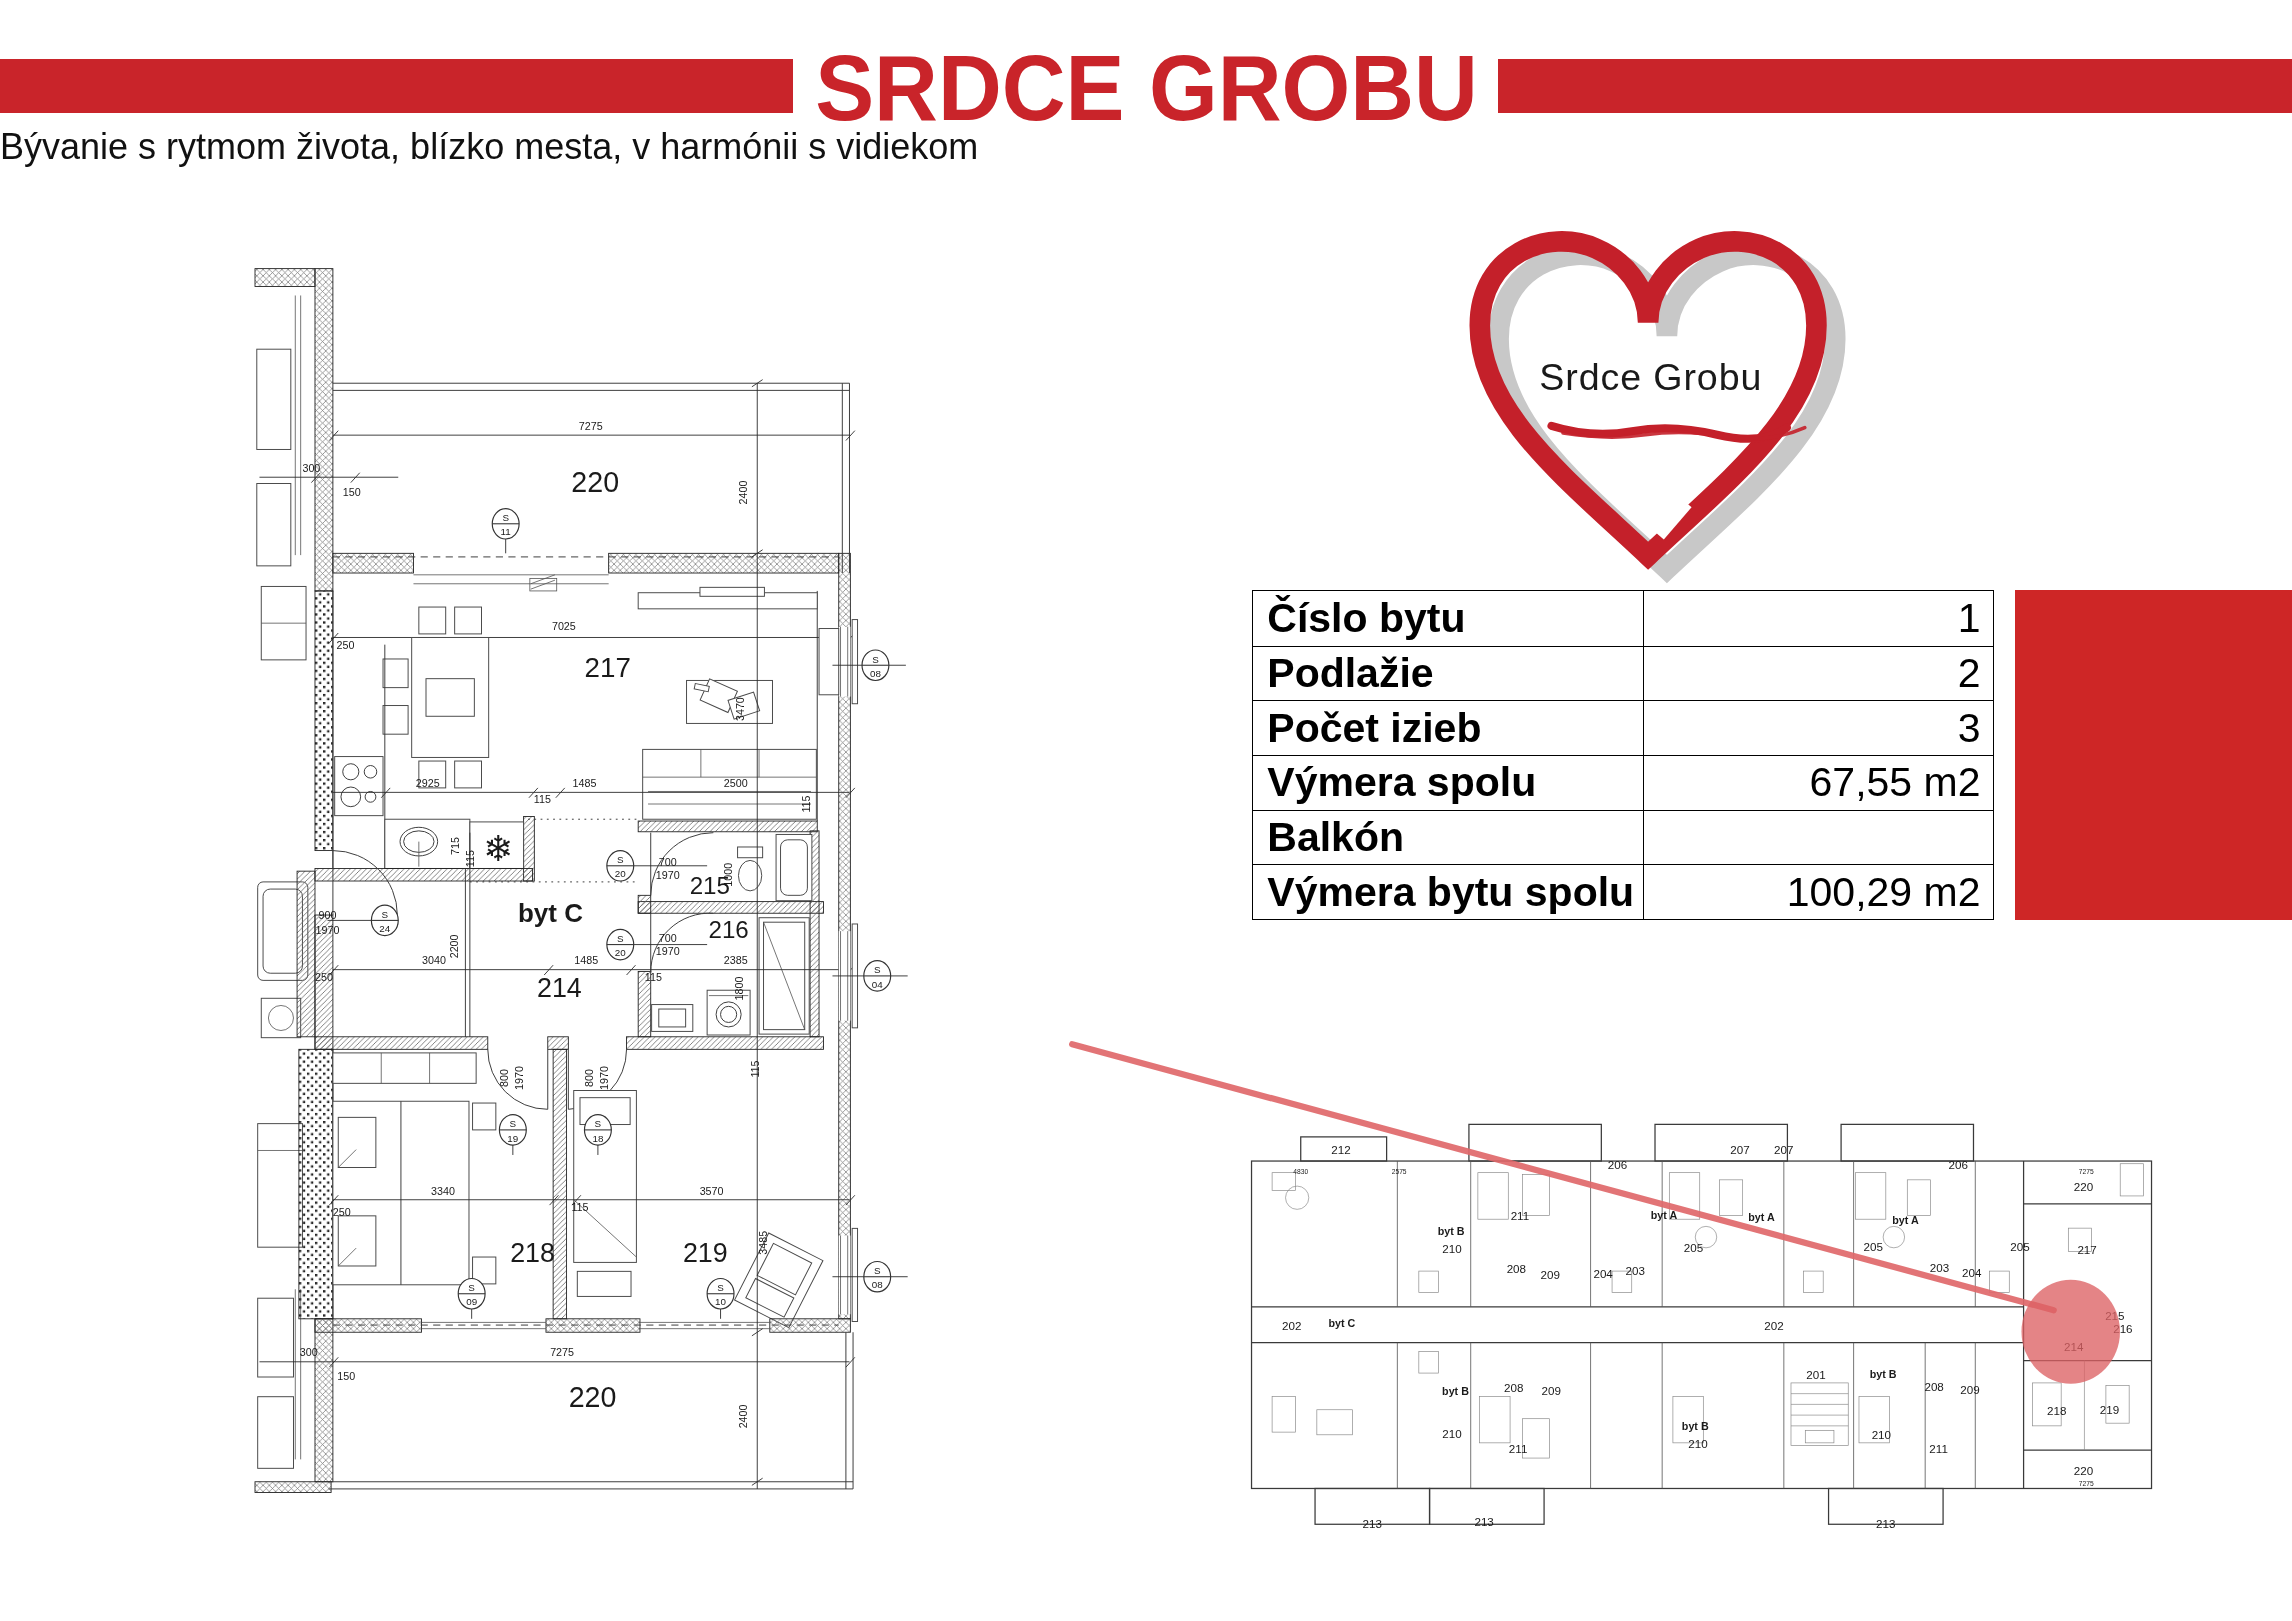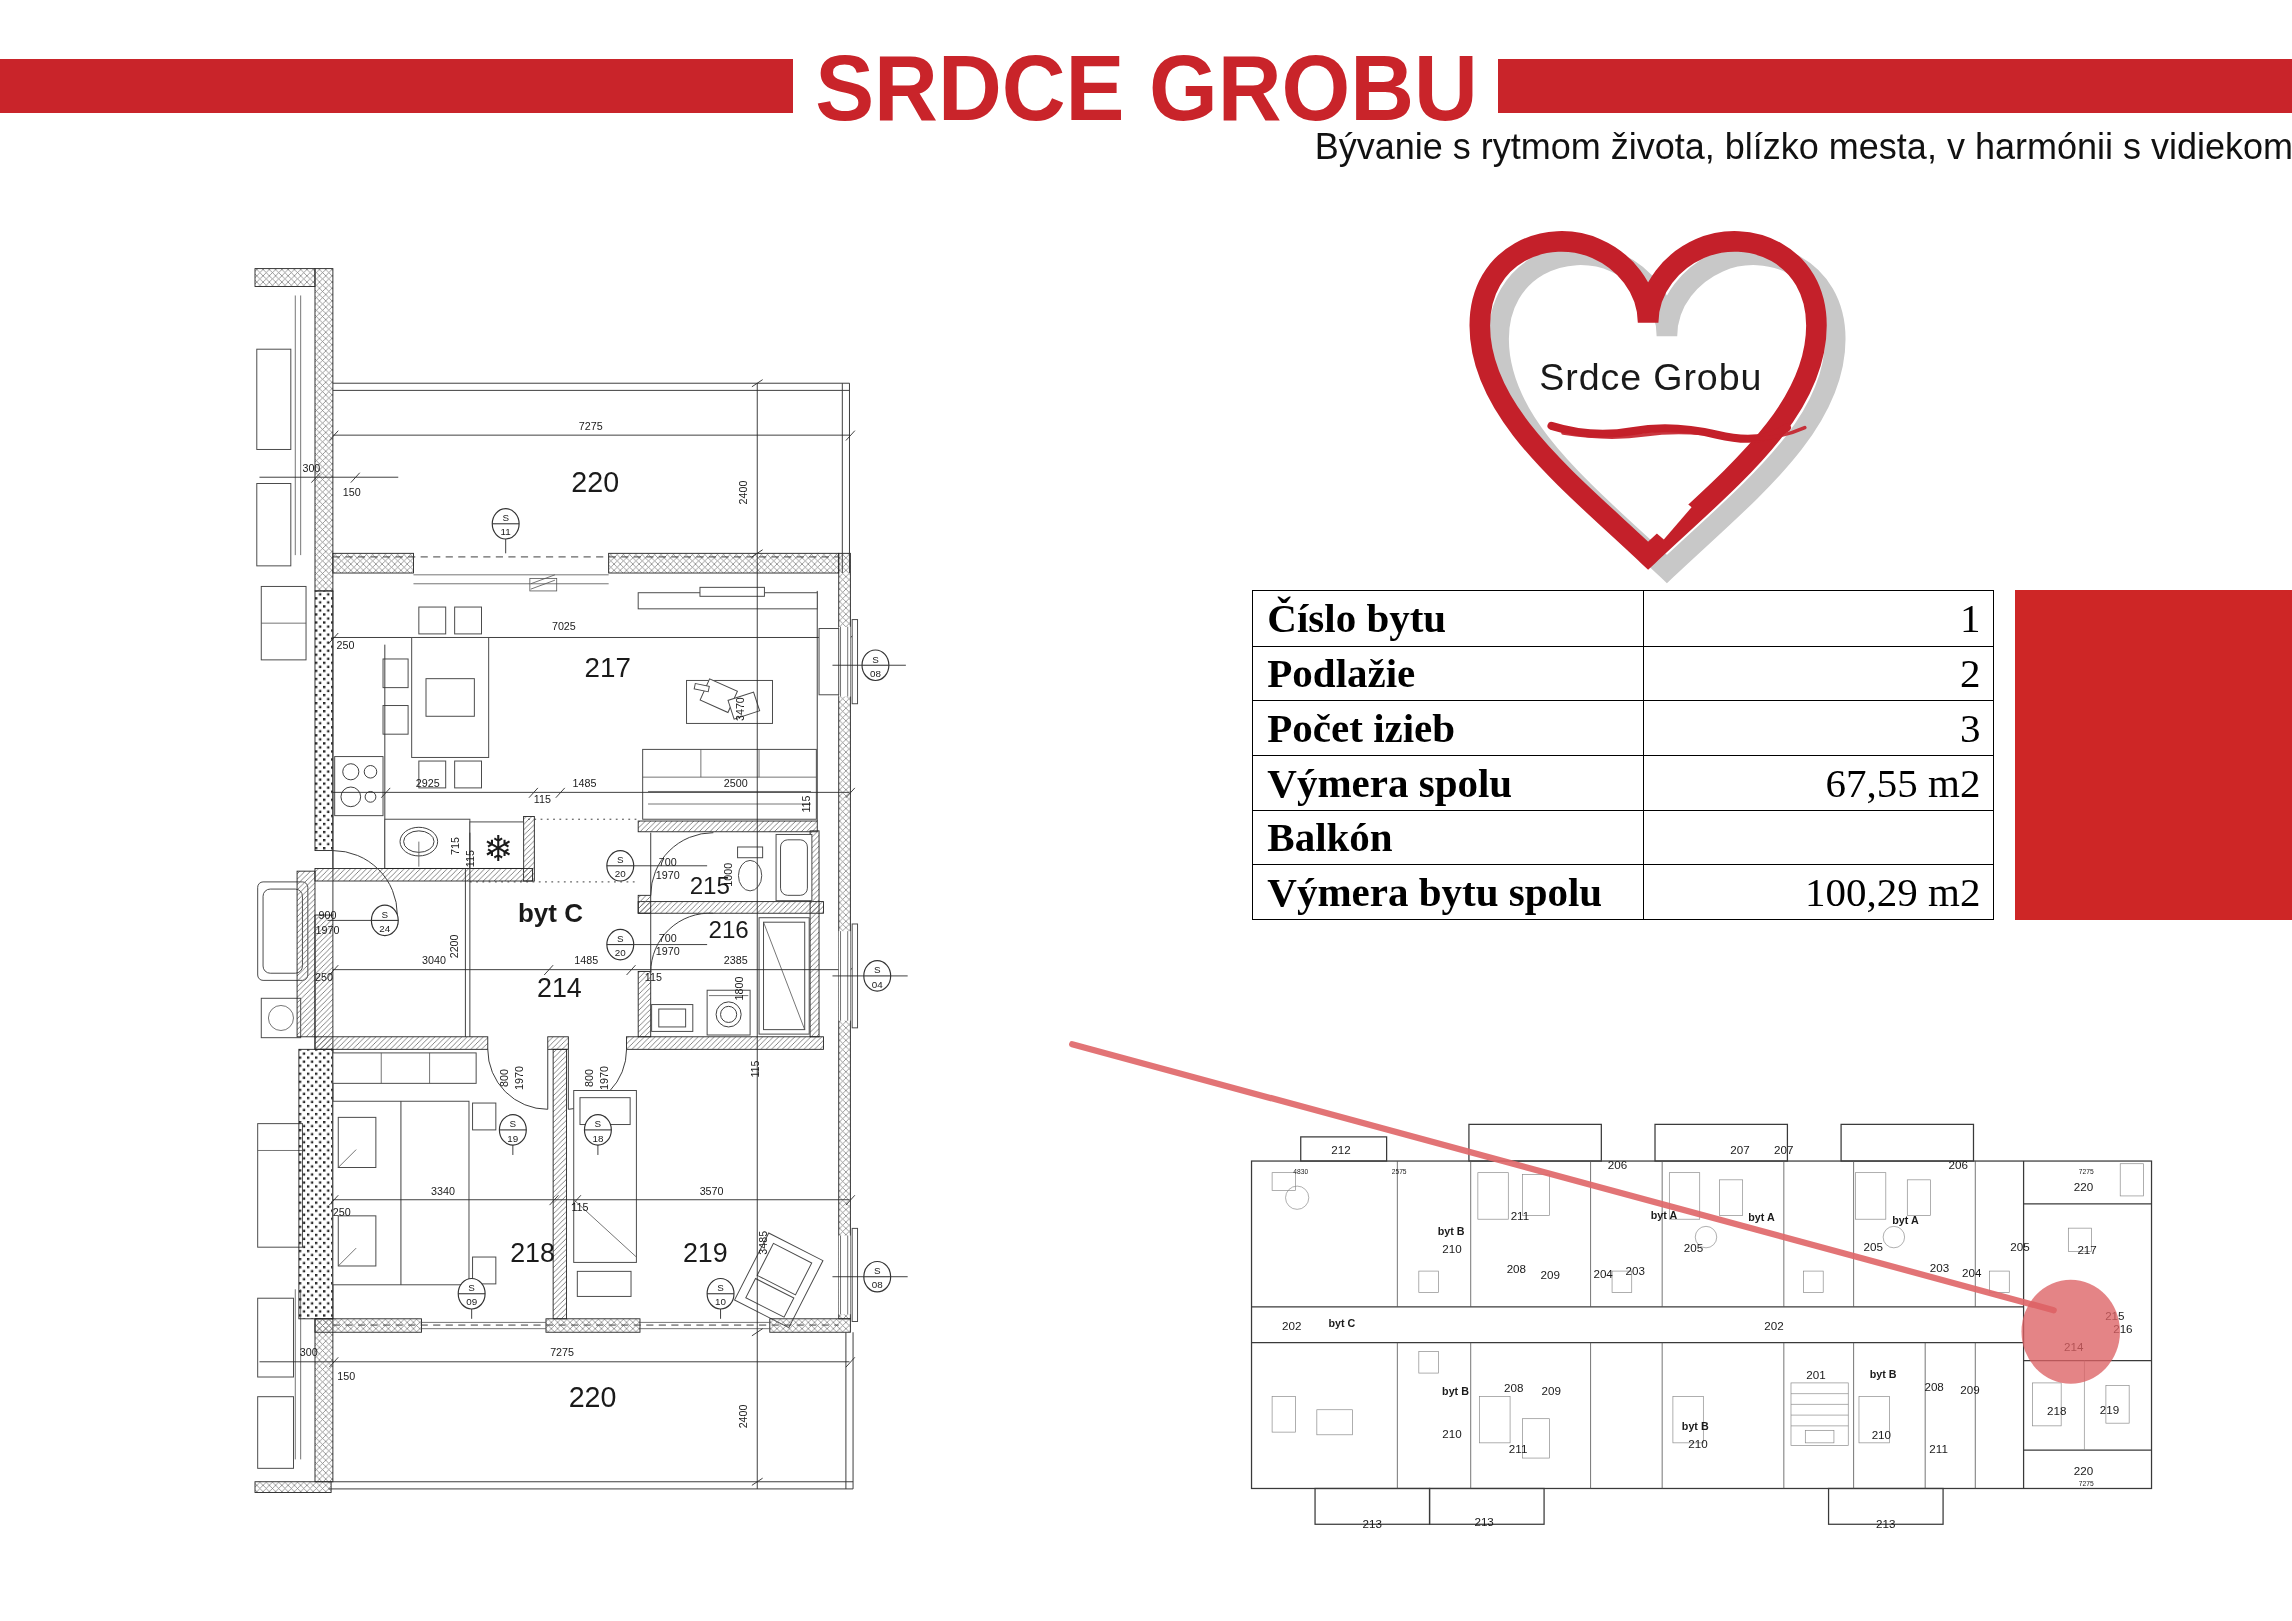--- a/index.html
+++ b/index.html
@@ -5,26 +5,26 @@
   html,body{margin:0;padding:0;background:#fff;}
   #page{position:relative;width:2293px;height:1621px;background:#ffffff;overflow:hidden;
         font-family:"Liberation Sans",sans-serif;padding-left:12px;}
   
   .bar{position:absolute;top:59px;height:54px;background:var(--red);}
   #bar-left{left:0;width:793px;}
   #bar-right{left:1498px;width:794px;}
   #title{position:absolute;left:0;top:39px;width:2293px;text-align:center;
          font-size:93px;font-weight:bold;color:var(--red);letter-spacing:0px;
          transform:scaleX(.95);line-height:99px;white-space:nowrap;}
-  #subtitle{position:absolute;left:0;top:125px;width:2293px;text-align:right;
+  #subtitle{position:absolute;left:0;top:125px;width:2293px;text-align:left;
             font-size:36px;color:#111;line-height:43px;}
   
   #itable{position:absolute;left:1252px;top:590px;width:742px;height:330px;
           border:1.8px solid #000;box-sizing:border-box;display:grid;
-          grid-template-rows:repeat(6,1fr);font-family:Liberation Serif, serif;}
+          grid-template-rows:repeat(6,1fr);font-family:Liberation Sans, sans-serif;}
   .irow{display:flex;border-top:1.8px solid #000;align-items:center;}
   .irow:first-child{border-top:none;}
   .ilabel{width:376px;border-right:1.8px solid #000;align-self:stretch;display:flex;
           align-items:center;padding-left:14.3px;font-weight:bold;font-size:41px;color:#000;}
   .ivalue{flex:1;text-align:right;padding-right:12.5px;font-size:41px;color:#000;}
   #redblock{position:absolute;left:2015px;top:590px;width:278px;height:330px;background:#CE2626;}
   
   svg{position:absolute;overflow:visible;}
   svg text{font-family:"Liberation Sans",sans-serif;fill:#1a1a1a;}
   .wall{stroke:#222;stroke-width:1;}

